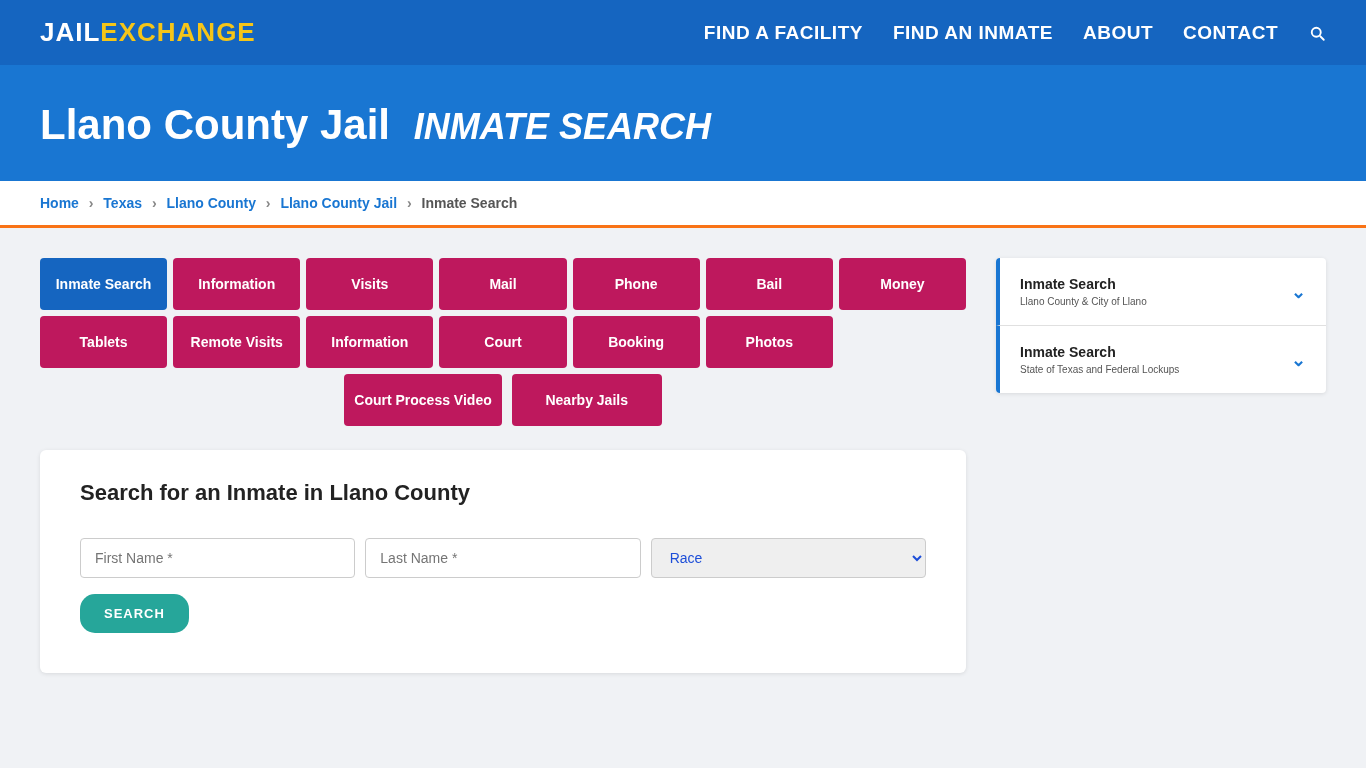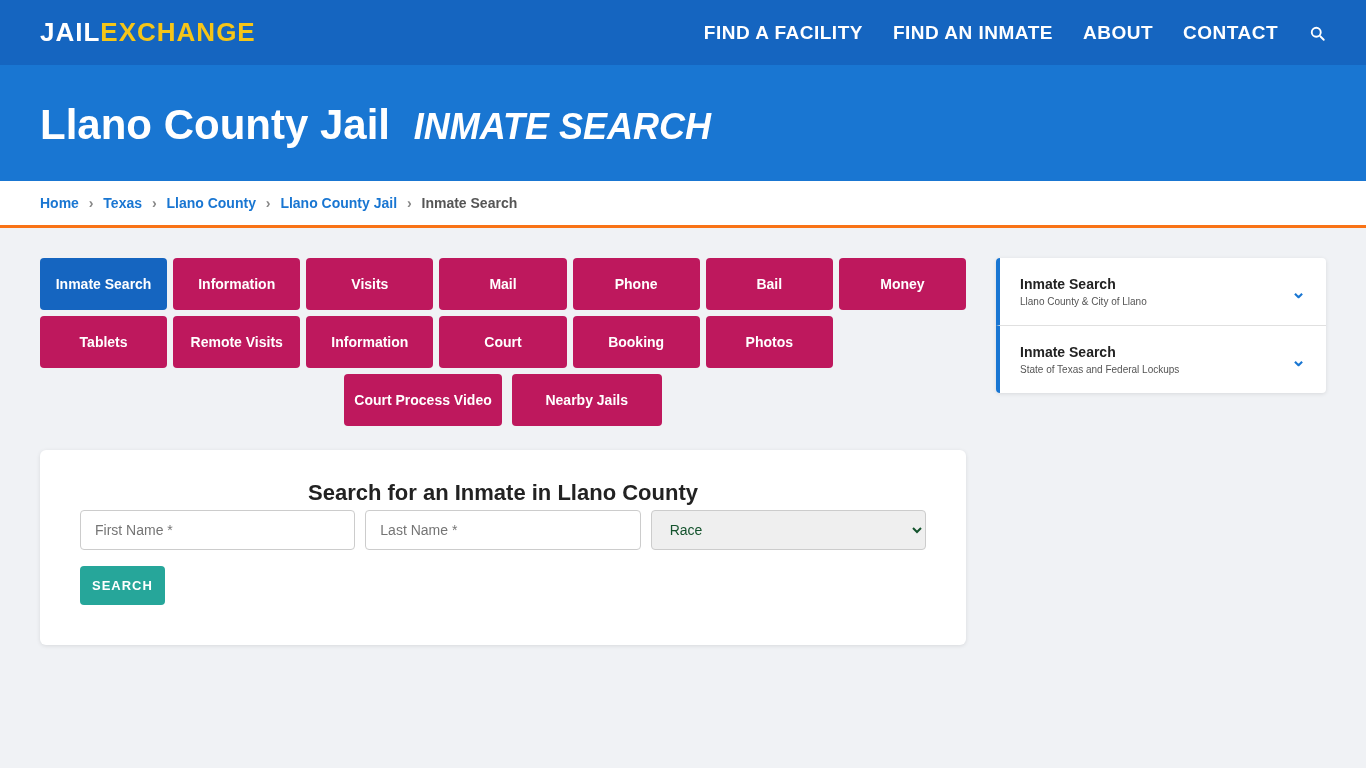--- a/index.html
+++ b/index.html
@@ -126,48 +126,47 @@
     
     .search-card {
       background: #fff;
       border-radius: 6px;
       padding: 30px 40px 40px;
       box-shadow: 0 1px 4px rgba(0,0,0,0.1);
     }
     .search-card h2 {
       font-size: 22px;
       font-weight: 700;
-      text-align: center;
-      margin-bottom: 4px;
+      margin-bottom: 32px;
       color: #222;
     }
     .search-inputs {
       display: flex;
       gap: 10px;
       flex-wrap: wrap;
       margin-bottom: 16px;
     }
     .search-inputs input, .search-inputs select {
       flex: 1;
       min-width: 120px;
       padding: 10px 14px;
       border: 1px solid #ccc;
       border-radius: 4px;
       font-size: 14px;
-      color: #14532d;
+      color: #1d4ed8;
     }
     .search-btn {
       background: #26a69a;
       color: #fff;
       border: none;
-      padding: 12px 12px;
+      padding: 12px 24px;
       font-size: 13px;
       font-weight: 700;
       letter-spacing: 1px;
-      border-radius: 4px;
+      border-radius: 15px;
       cursor: pointer;
       text-transform: uppercase;
     }
 
     
     .right-col {
       width: 330px;
       flex-shrink: 0;
     }
     .sidebar-card {

